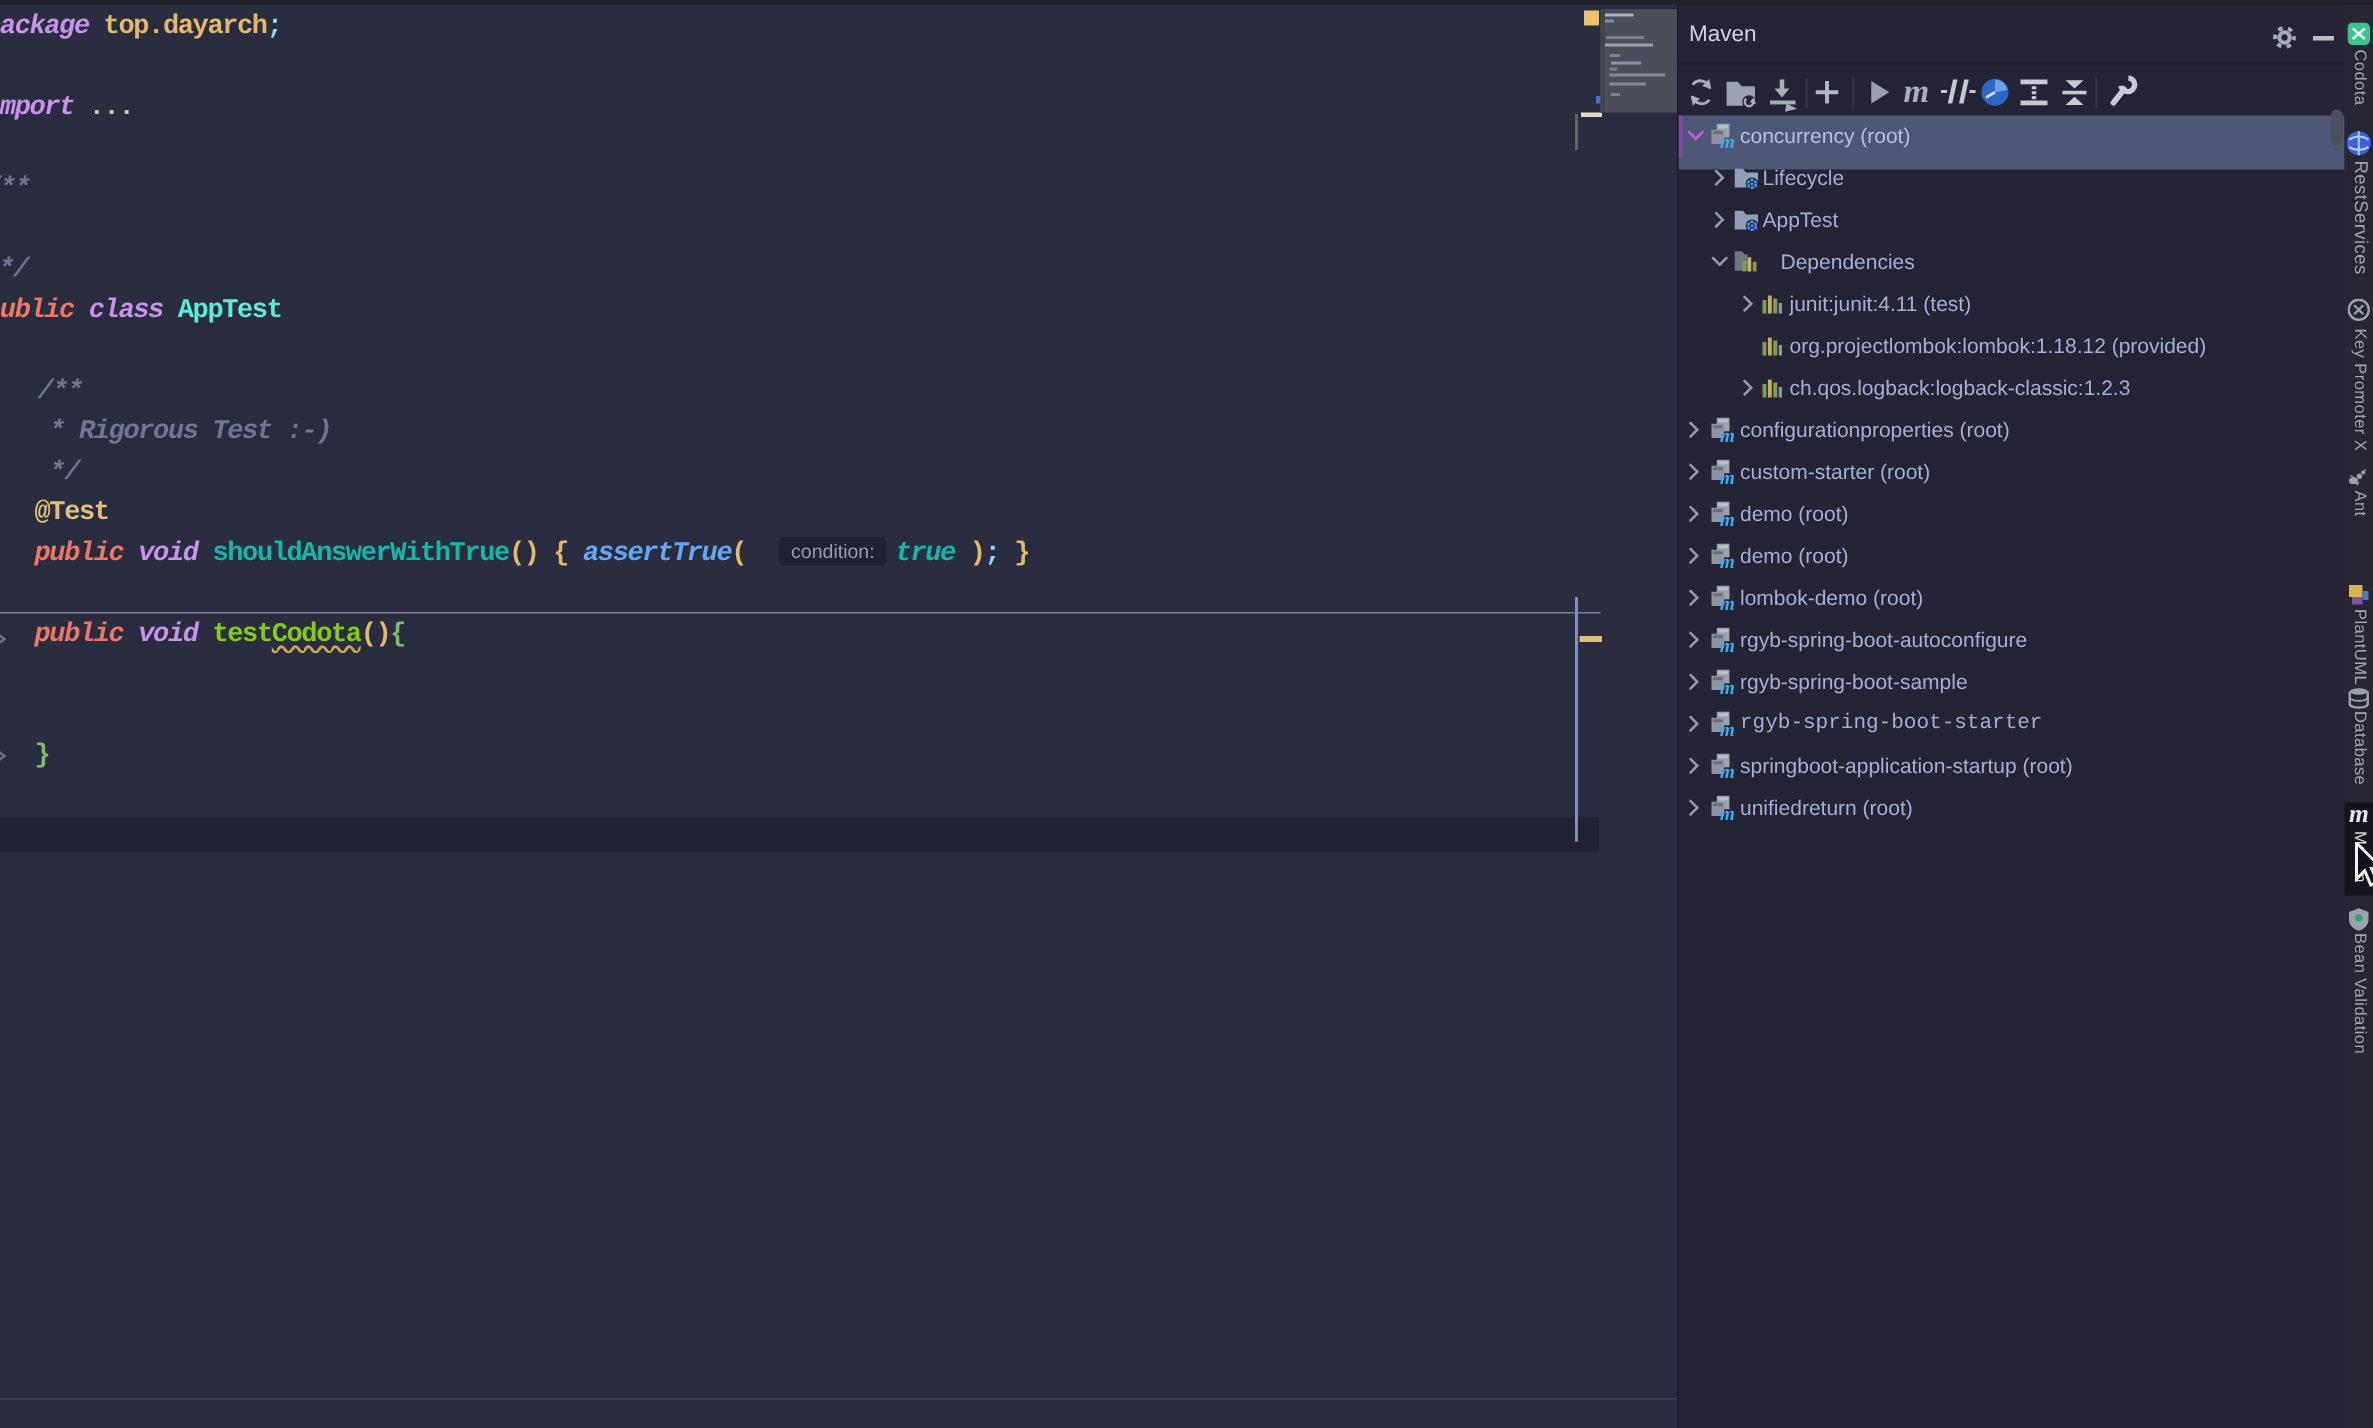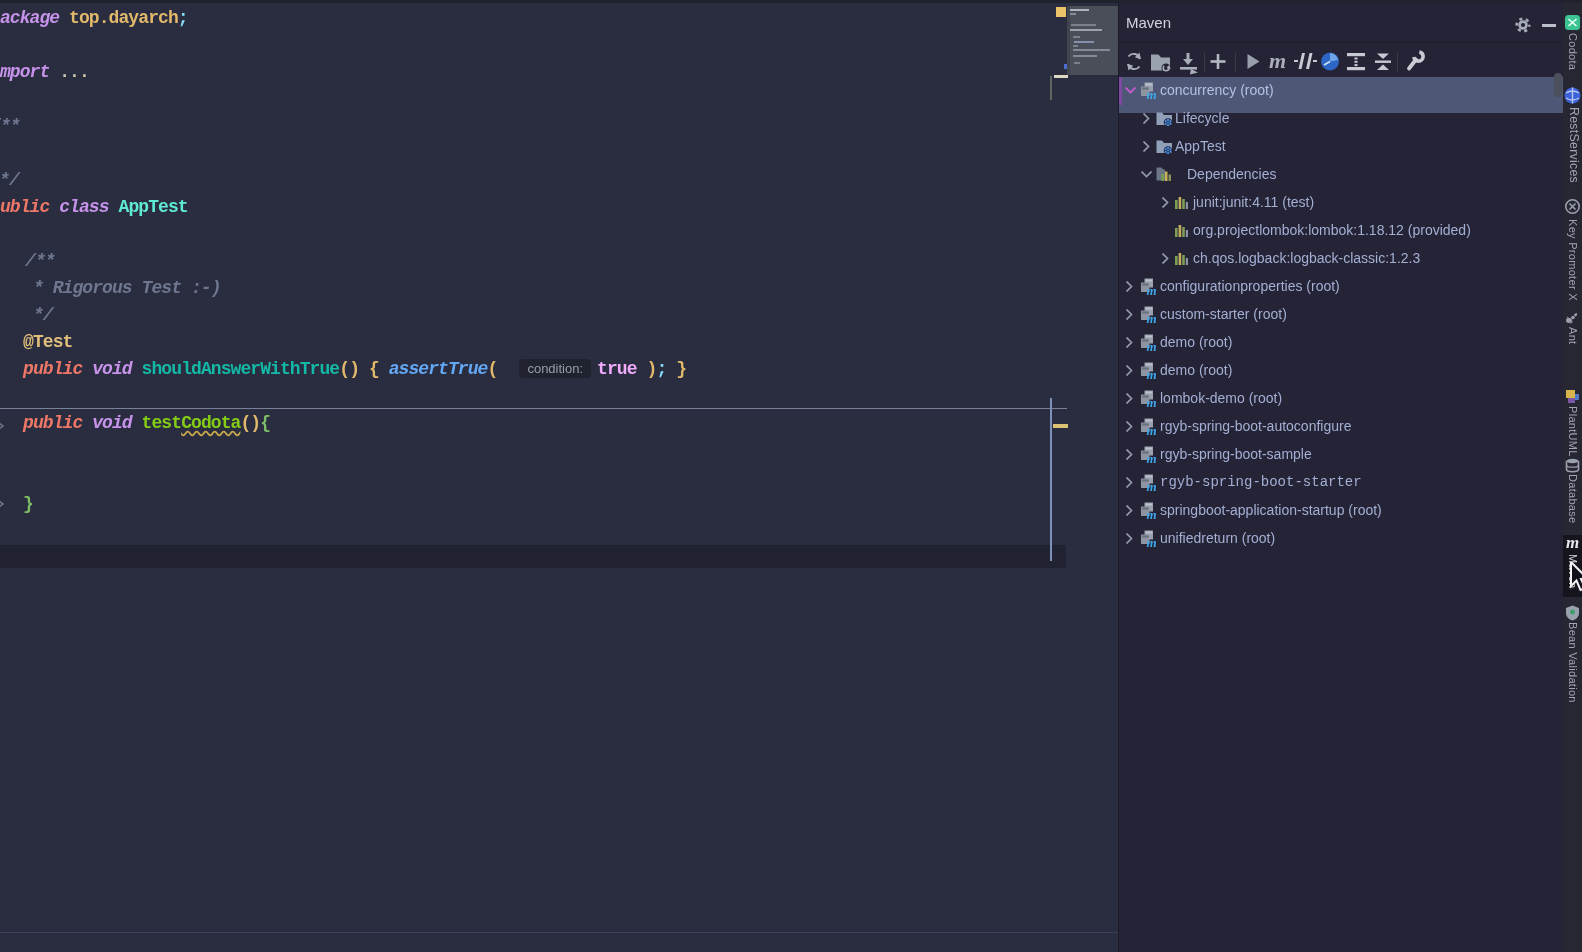--- a/index.html
+++ b/index.html
@@ -7,21 +7,21 @@
   .abs{position:absolute;}
   .code{position:absolute;font-family:"Liberation Mono",monospace;font-size:18px;letter-spacing:-0.92px;line-height:27px;height:27px;white-space:pre;color:#bfc5d2;font-weight:600;}
   .kw{color:#c792ea;font-style:italic;}
   .pub{color:#ee7767;font-style:italic;}
   .cm{color:#6f7790;font-style:italic;}
   .gold{color:#e2b86b;}
   .cls{color:#5eead4;font-weight:700;}
   .semi{color:#89ddff;}
   .meth{color:#14b8a6;font-weight:700;}
   .call{color:#64a8f5;font-style:italic;}
-  .tru{color:#f0abfc;}
+  .tru{color:#14b8a6;font-style:italic;}
   .grn{color:#7dbd68;}
   .gray{color:#84cc16;}
   .sq{text-decoration:underline;text-decoration-style:wavy;text-decoration-color:#c8a84b;text-underline-offset:3px;}
   .chip{display:inline-block;background:#20232f;border-radius:4px;color:#959cab;font-family:"Liberation Sans",sans-serif;font-style:normal;font-weight:400;font-size:13px;letter-spacing:normal;line-height:19px;height:19px;padding:0 8px;vertical-align:1px;margin:0 6px 0 22px;}
   
   #panel{position:absolute;left:1119px;top:0;width:444px;height:952px;background:#252336;}
   .row{position:absolute;left:0;width:444px;height:36px;}
   .rowtext{position:absolute;top:5px;font-size:14px;color:#a3afd3;white-space:pre;}
   .chev{position:absolute;top:8px;}
   .ticon{position:absolute;top:5px;}

